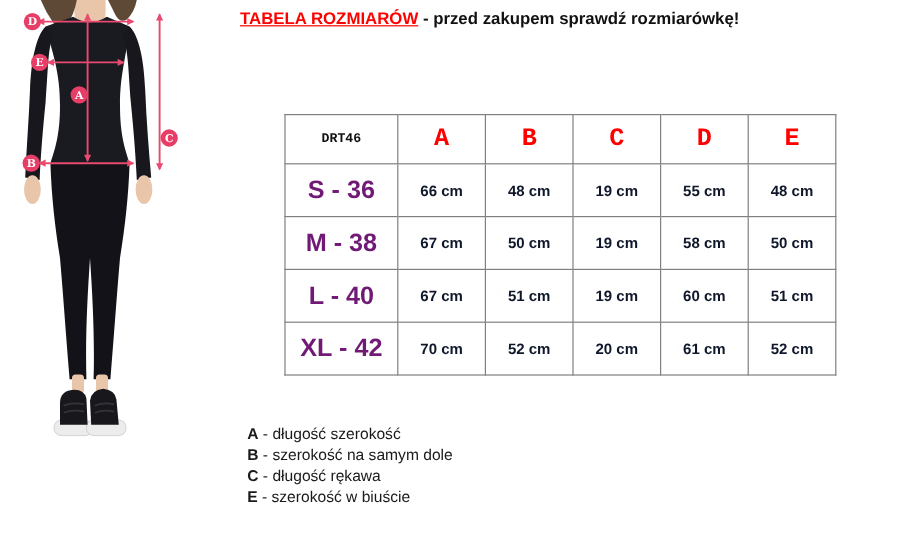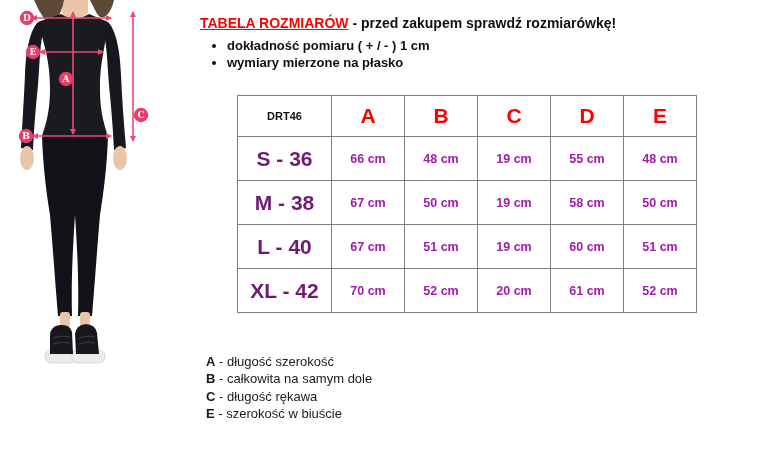--- a/index.html
+++ b/index.html
@@ -11,44 +11,44 @@
     background: #ffffff;
     font-family: "Liberation Sans", sans-serif;
     color: #111111;
   }
   .stage { position: relative; width: 768px; height: 460px; background: #ffffff; }
 
   
   .figure-wrap { position: absolute; left: 0; top: 0; width: 190px; height: 370px; }
 
   
-  .header-block { position: absolute; left: 200px; top: 14px; width: 560px; }
+  .header-block { position: absolute; left: 200px; top: 6px; width: 560px; }
   .header-line { font-size: 14px; font-weight: bold; line-height: 18px; white-space: nowrap; }
   .title-red { color: #ff0000; text-decoration: underline; }
   .title-rest { color: #111111; }
   .bullet-list { margin: 5px 0 0 0; padding-left: 27px; }
   .bullet-list li { font-size: 13px; font-weight: bold; line-height: 17px; color: #111111; }
 
   
   .size-table {
     position: absolute; left: 237px; top: 95px;
     border-collapse: collapse; table-layout: fixed;
   }
   .size-table td {
     border: 1.6px solid #808080; text-align: center; vertical-align: middle;
     padding: 0; background: #ffffff;
   }
   .size-table .col-code { width: 93px; }
   .size-table .col-val { width: 72px; }
-  .size-table tr.head-row td { height: 40px; }
+  .size-table tr.head-row td { height: 40px; font-family: Liberation Mono, monospace; }
   .size-table tr.data-row td { height: 43px; }
   .cell-code { font-size: 11px; font-weight: bold; color: #111111; }
   .cell-colh { font-size: 21px; font-weight: bold; color: #ff0000; }
   .cell-size { font-size: 21px; font-weight: bold; color: #701a75; }
-  .cell-val  { font-size: 12.5px; font-weight: bold; color: #a21caf; }
+  .cell-val  { font-size: 12.5px; font-weight: bold; color: #0f172a; }
 
   
   .legend-block { position: absolute; left: 206px; top: 353px; }
   .legend-row { font-size: 13px; line-height: 17.3px; color: #1a1a1a; }
   .leg-letter { font-weight: bold; }
   .leg-sep, .leg-text { font-weight: normal; }
 </style>
 </head>
 <body>
 
@@ -114,24 +114,20 @@
         <text x="141" y="118.2" text-anchor="middle" font-size="9" font-weight="bold" font-family="DejaVu Serif, serif" fill="#ffffff">C</text>
       </g>
     </svg>
   </div>
 
   <div class="header-block">
     <div class="header-line">
       <span class="title-red">TABELA ROZMIARÓW</span>
       <span class="title-rest">- przed zakupem sprawdź rozmiarówkę!</span>
     </div>
-    <ul class="bullet-list">
-      <li>dokładność pomiaru ( + / - ) 1 cm</li>
-      <li>wymiary mierzone na płasko</li>
-    </ul>
   </div>
 
   <table class="size-table">
     <tbody>
       <tr class="head-row">
         <td class="col-code cell-code">DRT46</td>
         <td class="col-val cell-colh">A</td>
         <td class="col-val cell-colh">B</td>
         <td class="col-val cell-colh">C</td>
         <td class="col-val cell-colh">D</td>
@@ -174,21 +170,21 @@
 
   <div class="legend-block">
     <div class="legend-row">
       <span class="leg-letter">A</span>
       <span class="leg-sep">-</span>
       <span class="leg-text">długość szerokość</span>
     </div>
     <div class="legend-row">
       <span class="leg-letter">B</span>
       <span class="leg-sep">-</span>
-      <span class="leg-text">całkowita na samym dole</span>
+      <span class="leg-text">szerokość na samym dole</span>
     </div>
     <div class="legend-row">
       <span class="leg-letter">C</span>
       <span class="leg-sep">-</span>
       <span class="leg-text">długość rękawa</span>
     </div>
     <div class="legend-row">
       <span class="leg-letter">E</span>
       <span class="leg-sep">-</span>
       <span class="leg-text">szerokość w biuście</span>

